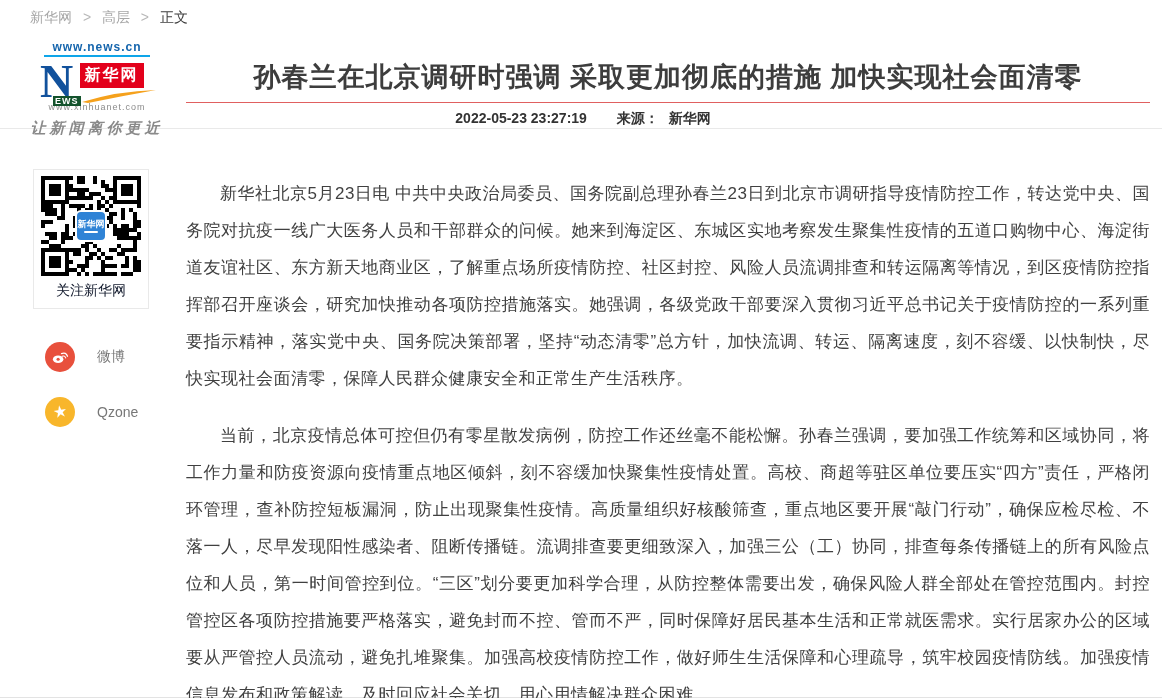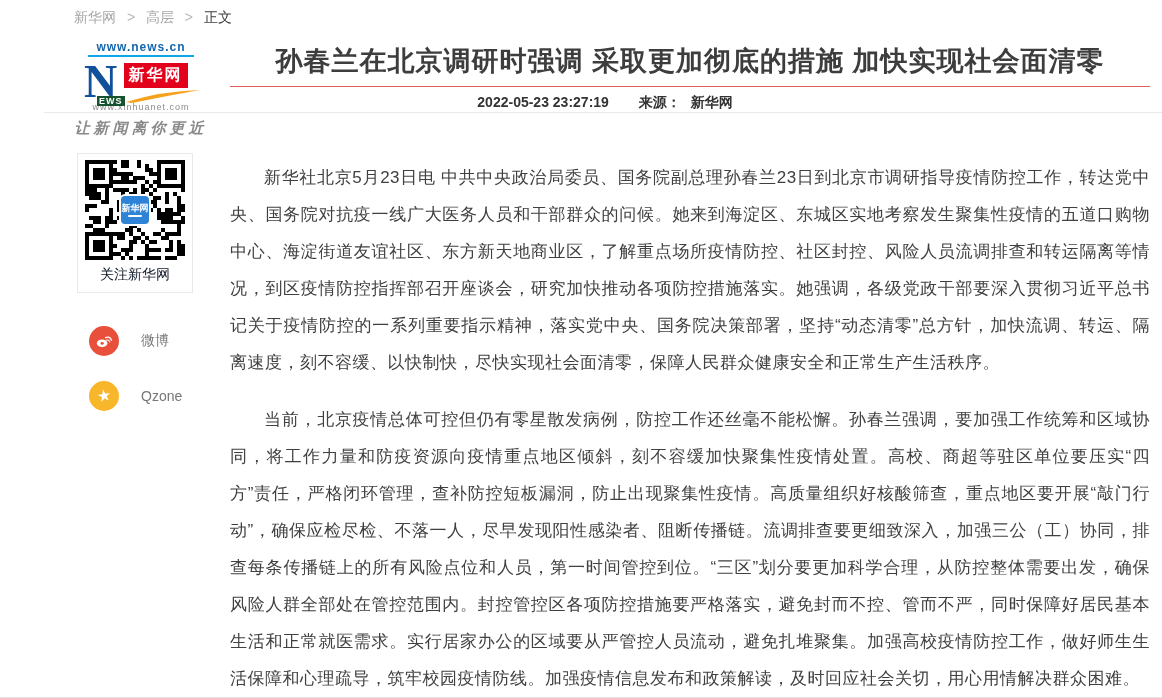--- a/index.html
+++ b/index.html
@@ -1,18 +1,18 @@
 <!DOCTYPE html>
 <html><head>
 <meta charset="utf-8">
 <style>
   * { margin:0; padding:0; box-sizing:border-box; }
   html,body { background:#fff; }
   body { width:1162px; height:698px; font-family:"Liberation Sans", sans-serif; overflow:hidden; }
-  .page { width:1162px; height:698px; display:flex; flex-direction:column; border-bottom:1px solid #e3e3e3; background:#fff;padding-left:44px; }
+  .page { width:1162px; height:698px; display:flex; flex-direction:column; border-bottom:1px solid #e3e3e3; background:#fff; }
 
   
   .breadcrumb { height:30px; padding:9px 0 0 30px; font-size:14px; color:#a6a6a6; }
   .breadcrumb .crumb { color:#a6a6a6; cursor:pointer; }
   .breadcrumb .sep { margin:0 7px; color:#b8b8b8; }
   .breadcrumb .current { color:#3c3c3c; }
 
   
   .header { position:relative; height:108px; }
   .logo { position:absolute; left:18px; top:10px; width:158px; text-align:center; cursor:pointer; }
@@ -21,21 +21,21 @@
   .logo-left { position:relative; width:40px; height:48px; }
   .logo-n { font-size:46px; font-weight:bold; color:#11519c; line-height:44px; font-family:"Liberation Serif", serif; }
   .logo-ews { position:absolute; right:-4px; bottom:2px; background:#14532d; color:#fff; font-size:9px; font-weight:bold; padding:0 2px; letter-spacing:1px; }
   .logo-right { display:flex; flex-direction:column; align-items:flex-start; margin-left:3px; padding-top:3px; }
   .logo-brand { background:#e3001b; color:#fff; font-weight:bold; font-size:16px; padding:2px 5px; letter-spacing:2px; }
   .swoosh { width:78px; height:13px; margin-top:2px; }
   .logo-url-bottom { font-size:9px; color:#8c8c8c; margin-top:-8px; letter-spacing:1px; }
   .logo-slogan { margin-top:7px; font-size:15px; color:#8a8a8a; letter-spacing:4px; font-family:"DejaVu Serif", serif; font-style:italic; font-weight:bold; }
 
   .head-center { margin-left:186px; padding-right:12px; }
-  .title { margin-top:18px; font-size:27px; line-height:32px; font-weight:bold; color:#3d3d3d; text-align:center; letter-spacing:1px; }
+  .title { margin-top:34px; font-size:27px; line-height:32px; font-weight:bold; color:#3d3d3d; text-align:center; letter-spacing:1px; }
   .red-rule { border:none; border-top:1px solid #e06060; margin-top:9px; }
   .meta { margin-top:7px; padding-right:170px; text-align:center; font-size:14px; font-weight:bold; color:#333; }
   .meta .dt { margin-right:26px; }
   .meta .src-label { margin-right:6px; }
 
   .divider { border-top:1px solid #e9e9e9; width:100%; }
 
   
   .main { flex:1; display:flex; }
   .sidebar { width:186px; padding:40px 0 0 33px; }

